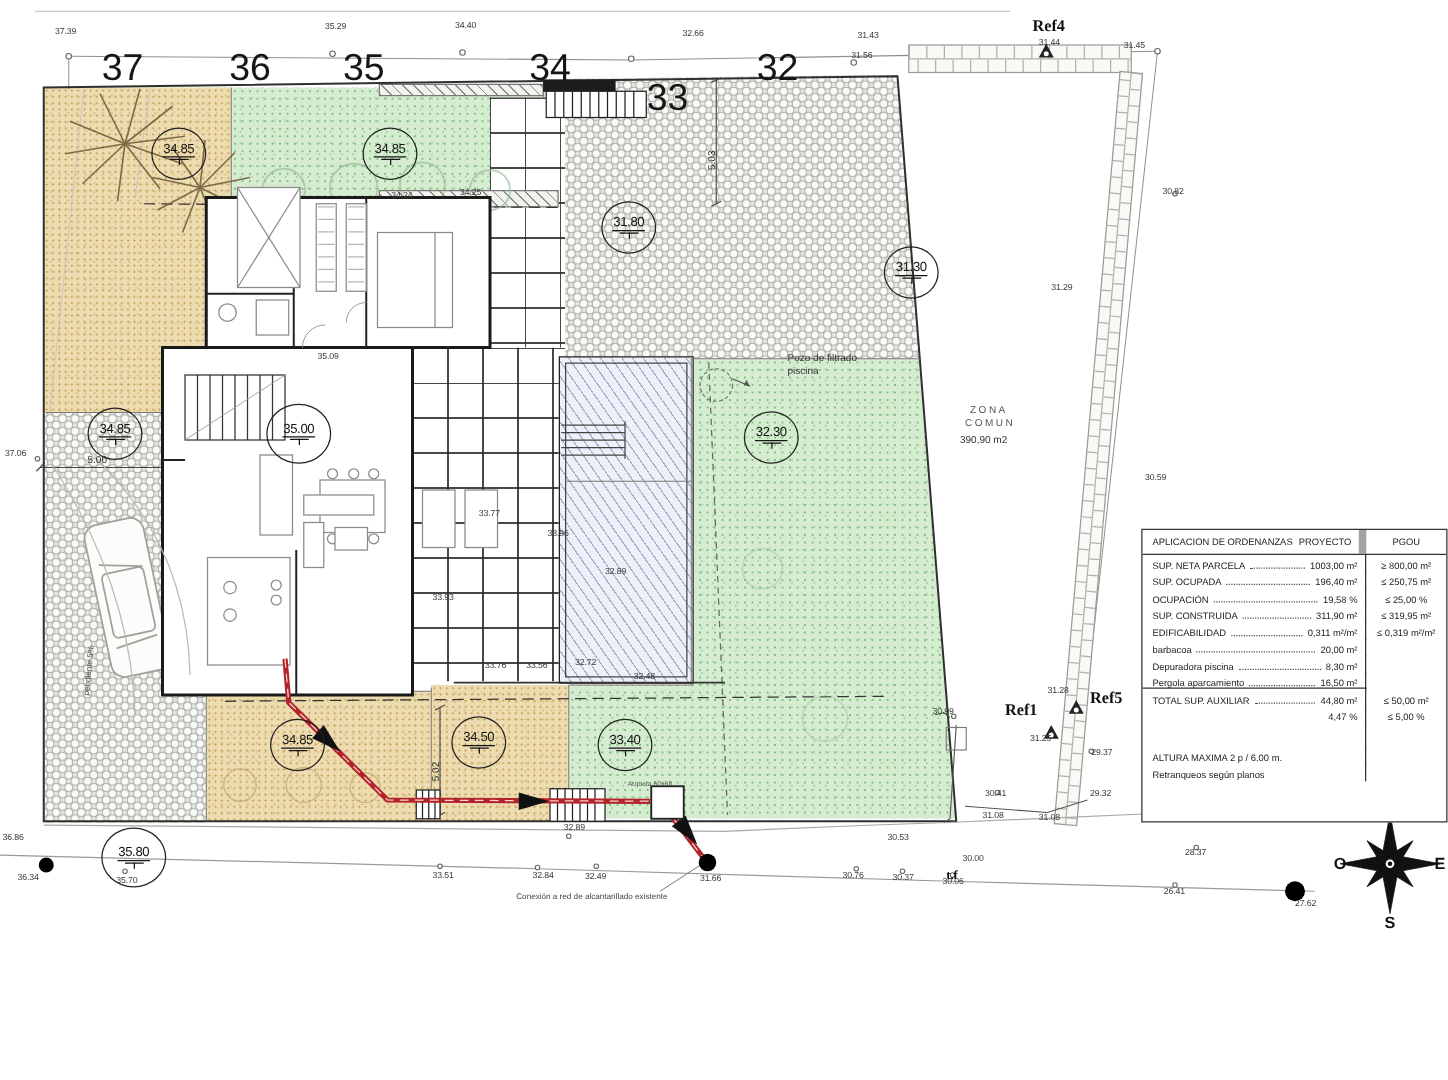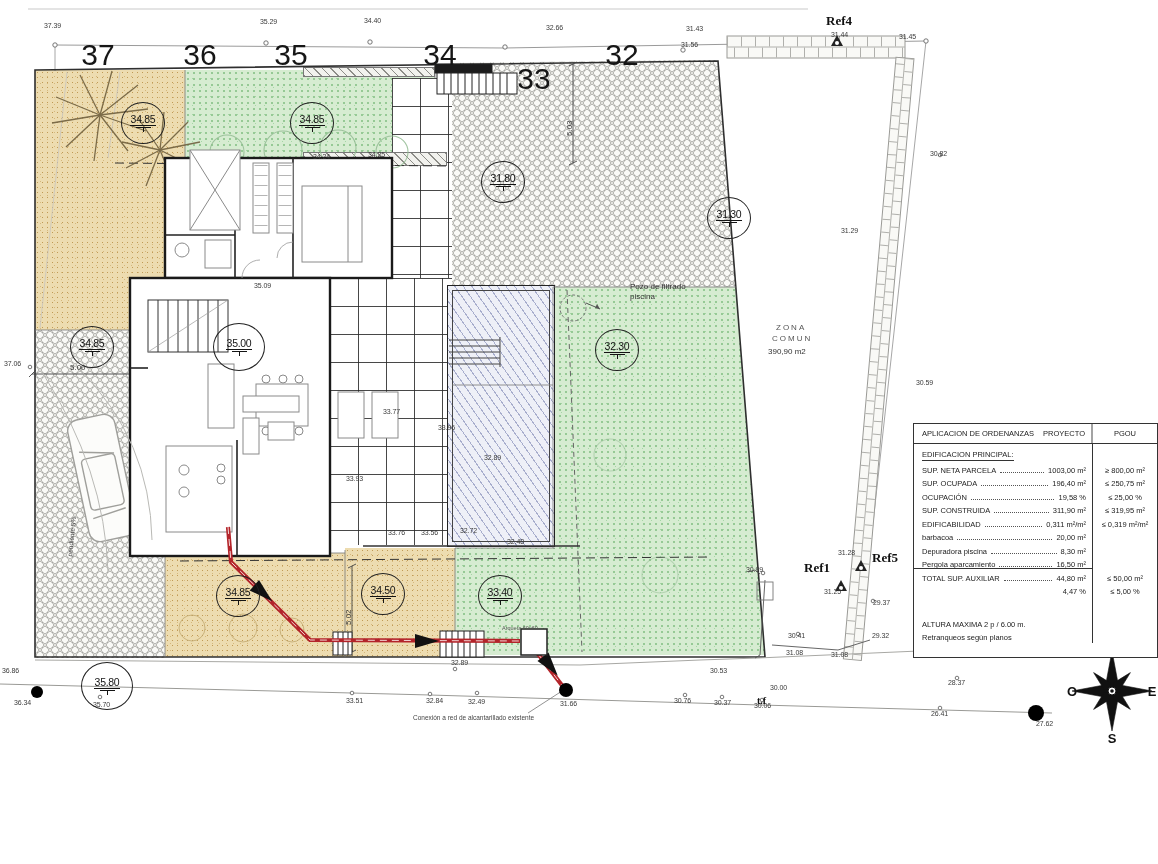--- a/index.html
+++ b/index.html
@@ -52,21 +52,21 @@
   .lvl-bm::before{content:"";position:absolute;left:0;right:0;top:0;border-top:1.4px solid #141414;}
   .lvl-bm::after{content:"";position:absolute;left:7px;top:0;height:5px;border-left:1.4px solid #141414;}
 
   
   .cletter{position:absolute;font-size:13px;font-weight:700;color:#111;transform:translate(-50%,-50%);}
 
   
   .otable{position:absolute;left:913px;top:423px;width:243px;height:233px;border:1.3px solid #333;
           background:#fff;font-size:7.5px;color:#222;}
   .thead{display:flex;height:19px;border-bottom:1px solid #333;align-items:center;}
-  .thead .h1{flex:1;display:flex;border-right:2px solid #a3a3a3;height:100%;align-items:center;
+  .thead .h1{flex:1;display:flex;border-right:6px solid #a3a3a3;height:100%;align-items:center;
           padding:0 6px 0 8px;}
   .thead .hproy{margin-left:auto;}
   .thead .h2{width:64px;text-align:center;}
   .trow{display:flex;height:13.5px;align-items:flex-end;}
   .trow .c1{flex:1;display:flex;align-items:flex-end;border-right:1px solid #333;height:100%;
           padding:0 6px 1px 8px;}
   .trow .c2{width:64px;text-align:center;padding-bottom:1px;}
   .trow .val{margin-left:auto;}
   .leader{display:none;}
   .has-leader .leader{display:block;flex:1;border-bottom:1px dotted #555;margin:0 4px 2px;}
@@ -517,128 +517,120 @@
   <div class="otable">
     <div class="thead">
       <div class="h1">
         <span>APLICACION DE ORDENANZAS</span>
         <span class="hproy">PROYECTO</span>
       </div>
       <div class="h2">PGOU</div>
     </div>
     <div>
 
-    <div class="trow t-section">
-          <div class="c1">
-            <span class="lbl">EDIFICACION PRINCIPAL:</span>
+        <div class="trow t-data has-leader">
+          <div class="c1">
+            <span class="lbl">SUP. NETA PARCELA</span>
+            <span class="leader"></span>
+            <span class="val">1003,00 m²</span>
+          </div>
+          <div class="c2">≥ 800,00 m²</div>
+        </div>
+        <div class="trow t-data has-leader">
+          <div class="c1">
+            <span class="lbl">SUP. OCUPADA</span>
+            <span class="leader"></span>
+            <span class="val">196,40 m²</span>
+          </div>
+          <div class="c2">≤ 250,75 m²</div>
+        </div>
+        <div class="trow t-data has-leader">
+          <div class="c1">
+            <span class="lbl">OCUPACIÓN</span>
+            <span class="leader"></span>
+            <span class="val">19,58 %</span>
+          </div>
+          <div class="c2">≤ 25,00 %</div>
+        </div>
+        <div class="trow t-data has-leader">
+          <div class="c1">
+            <span class="lbl">SUP. CONSTRUIDA</span>
+            <span class="leader"></span>
+            <span class="val">311,90 m²</span>
+          </div>
+          <div class="c2">≤ 319,95 m²</div>
+        </div>
+        <div class="trow t-data has-leader">
+          <div class="c1">
+            <span class="lbl">EDIFICABILIDAD</span>
+            <span class="leader"></span>
+            <span class="val">0,311 m²/m²</span>
+          </div>
+          <div class="c2">≤ 0,319 m²/m²</div>
+        </div>
+        <div class="trow t-data has-leader">
+          <div class="c1">
+            <span class="lbl">barbacoa</span>
+            <span class="leader"></span>
+            <span class="val">20,00 m²</span>
+          </div>
+          <div class="c2"></div>
+        </div>
+        <div class="trow t-data has-leader">
+          <div class="c1">
+            <span class="lbl">Depuradora piscina</span>
+            <span class="leader"></span>
+            <span class="val">8,30 m²</span>
+          </div>
+          <div class="c2"></div>
+        </div>
+        <div class="trow t-data has-leader">
+          <div class="c1">
+            <span class="lbl">Pergola aparcamiento</span>
+            <span class="leader"></span>
+            <span class="val">16,50 m²</span>
+          </div>
+          <div class="c2"></div>
+        </div>
+        <div class="trow topline t-data has-leader">
+          <div class="c1">
+            <span class="lbl">TOTAL SUP. AUXILIAR</span>
+            <span class="leader"></span>
+            <span class="val">44,80 m²</span>
+          </div>
+          <div class="c2">≤ 50,00 m²</div>
+        </div>
+        <div class="trow t-data">
+          <div class="c1">
+            <span class="lbl"></span>
+
+            <span class="val">4,47 %</span>
+          </div>
+          <div class="c2">≤ 5,00 %</div>
+        </div>
+        <div class="trow t-spacer">
+          <div class="c1">
+            <span class="lbl"></span>
 
             <span class="val"></span>
           </div>
           <div class="c2"></div>
         </div>
-        <div class="trow t-data has-leader">
-          <div class="c1">
-            <span class="lbl">SUP. NETA PARCELA</span>
-            <span class="leader"></span>
-            <span class="val">1003,00 m²</span>
-          </div>
-          <div class="c2">≥ 800,00 m²</div>
-        </div>
-        <div class="trow t-data has-leader">
-          <div class="c1">
-            <span class="lbl">SUP. OCUPADA</span>
-            <span class="leader"></span>
-            <span class="val">196,40 m²</span>
-          </div>
-          <div class="c2">≤ 250,75 m²</div>
-        </div>
-        <div class="trow t-data has-leader">
-          <div class="c1">
-            <span class="lbl">OCUPACIÓN</span>
-            <span class="leader"></span>
-            <span class="val">19,58 %</span>
-          </div>
-          <div class="c2">≤ 25,00 %</div>
-        </div>
-        <div class="trow t-data has-leader">
-          <div class="c1">
-            <span class="lbl">SUP. CONSTRUIDA</span>
-            <span class="leader"></span>
-            <span class="val">311,90 m²</span>
-          </div>
-          <div class="c2">≤ 319,95 m²</div>
-        </div>
-        <div class="trow t-data has-leader">
-          <div class="c1">
-            <span class="lbl">EDIFICABILIDAD</span>
-            <span class="leader"></span>
-            <span class="val">0,311 m²/m²</span>
-          </div>
-          <div class="c2">≤ 0,319 m²/m²</div>
-        </div>
-        <div class="trow t-data has-leader">
-          <div class="c1">
-            <span class="lbl">barbacoa</span>
-            <span class="leader"></span>
-            <span class="val">20,00 m²</span>
+        <div class="trow t-plain">
+          <div class="c1">
+            <span class="lbl">ALTURA MAXIMA      2 p  / 6.00 m.</span>
+
+            <span class="val"></span>
           </div>
           <div class="c2"></div>
         </div>
-        <div class="trow t-data has-leader">
-          <div class="c1">
-            <span class="lbl">Depuradora piscina</span>
-            <span class="leader"></span>
-            <span class="val">8,30 m²</span>
+        <div class="trow t-plain">
+          <div class="c1">
+            <span class="lbl">Retranqueos según planos</span>
+
+            <span class="val"></span>
           </div>
           <div class="c2"></div>
         </div>
-        <div class="trow t-data has-leader">
-          <div class="c1">
-            <span class="lbl">Pergola aparcamiento</span>
-            <span class="leader"></span>
-            <span class="val">16,50 m²</span>
-          </div>
-          <div class="c2"></div>
-        </div>
-        <div class="trow topline t-data has-leader">
-          <div class="c1">
-            <span class="lbl">TOTAL SUP. AUXILIAR</span>
-            <span class="leader"></span>
-            <span class="val">44,80 m²</span>
-          </div>
-          <div class="c2">≤ 50,00 m²</div>
-        </div>
-        <div class="trow t-data">
-          <div class="c1">
-            <span class="lbl"></span>
-
-            <span class="val">4,47 %</span>
-          </div>
-          <div class="c2">≤ 5,00 %</div>
-        </div>
-        <div class="trow t-spacer">
-          <div class="c1">
-            <span class="lbl"></span>
-
-            <span class="val"></span>
-          </div>
-          <div class="c2"></div>
-        </div>
-        <div class="trow t-plain">
-          <div class="c1">
-            <span class="lbl">ALTURA MAXIMA      2 p  / 6.00 m.</span>
-
-            <span class="val"></span>
-          </div>
-          <div class="c2"></div>
-        </div>
-        <div class="trow t-plain">
-          <div class="c1">
-            <span class="lbl">Retranqueos según planos</span>
-
-            <span class="val"></span>
-          </div>
-          <div class="c2"></div>
-        </div>
       </div>
   </div>
 
 </div>
 
 </body></html>

